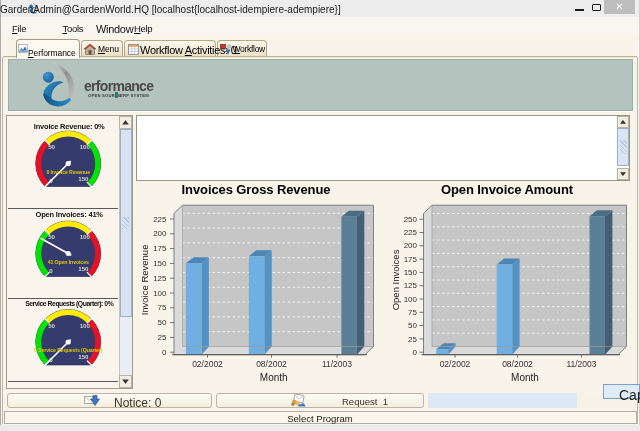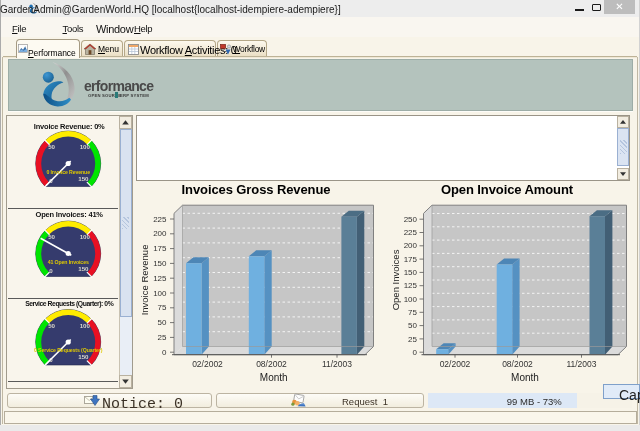--- a/index.html
+++ b/index.html
@@ -306,38 +306,38 @@
     </svg>
 
   <div class="abs" style="left:6.5px;top:392.5px;width:205px;height:15.5px;background:linear-gradient(#fdfcf7,#f2edde);border:1px solid #bcb4a2;border-radius:3px;"></div>
   <div class="abs" style="left:84px;top:395px;">
       <svg width="16" height="11" viewBox="0 0 16 11">
         <rect x="0.5" y="1.5" width="9.5" height="7" fill="#fdfdf2" stroke="#9a9588" stroke-width="0.8"></rect>
         <path d="M0.5 1.5 L5.2 5.5 L10 1.5" fill="none" stroke="#b8b2a2" stroke-width="0.8"></path>
         <path d="M9 0.5 L13 0.5 L13 4 L15.5 4 L11 10.5 L6.5 4 L9 4 Z" fill="#3e74c0" stroke="#274d85" stroke-width="0.6"></path>
       </svg>
     </div>
-  <div class="abs" style="left:102px;top:395.5px;font-size:15px;color:#3c3226;font-family:Liberation Mono, monospace;">Notice: 0</div>
+  <div class="abs" style="left:114px;top:395.5px;font-size:12px;color:#3c3226;">Notice: 0</div>
   <div class="abs" style="left:216px;top:392.5px;width:208px;height:15.5px;background:linear-gradient(#fdfcf7,#f2edde);border:1px solid #bcb4a2;border-radius:3px;"></div>
   <div class="abs" style="left:291px;top:394px;">
       <svg width="15" height="13" viewBox="0 0 15 13">
         <g transform="rotate(10 7 5)">
           <rect x="3" y="0.5" width="9.5" height="7.5" rx="0.8" fill="#fdfdfd" stroke="#999" stroke-width="0.8"></rect>
           <path d="M3 1 L7.7 4.8 L12.5 1" fill="none" stroke="#c5c5c5" stroke-width="0.8"></path>
         </g>
         <circle cx="3.4" cy="8" r="2.3" fill="#e8943a"></circle>
         <circle cx="6.3" cy="9.2" r="2.3" fill="#f3b269"></circle>
         <circle cx="1.9" cy="10.2" r="1.6" fill="#7a9a3d"></circle>
         <path d="M6.8 12.2 C8.3 9.7 11 9.2 13.6 10.4 L14.6 12.6 Z" fill="#3e74c0"></path>
         <path d="M7.8 10.7 L12.6 9 L13.9 10.4" fill="#5d8fd4"></path>
       </svg>
     </div>
   <div class="abs" style="left:308px;top:395.5px;font-size:9.5px;color:#3c3226;margin-left:34px;">Request&nbsp; 1</div>
   <div class="abs" style="left:427.5px;top:392.5px;width:204.5px;height:15.5px;background:#f6f2e7;"></div>
   <div class="abs" style="left:427.5px;top:392.5px;width:149px;height:15.5px;background:#dde8f6;"></div>
-  <div class="abs" style="left:432px;top:395.5px;width:204.5px;text-align:center;font-size:9.5px;color:#2a2a2a;">99 MB - 73%</div>
 
   <div class="abs" style="left:3.5px;top:410.5px;width:633px;height:13.5px;background:#faf6eb;border:1px solid #b5ad9b;"></div>
+  <div class="abs" style="left:0;top:412.5px;width:640px;text-align:center;font-size:9.5px;color:#222;">Select Program</div>
 
   <div class="abs" style="left:0;top:424.5px;width:640px;height:6.5px;background:#eaeaea;"></div>
 
   <div class="abs" style="left:602.5px;top:384px;width:37.5px;height:14.5px;background:#e1ebf8;border:1px solid #7fa0ca;"></div>
   <div class="abs" style="left:619px;top:386.5px;font-size:14px;color:#222;">Capt</div>
 </div>
 </body></html>

